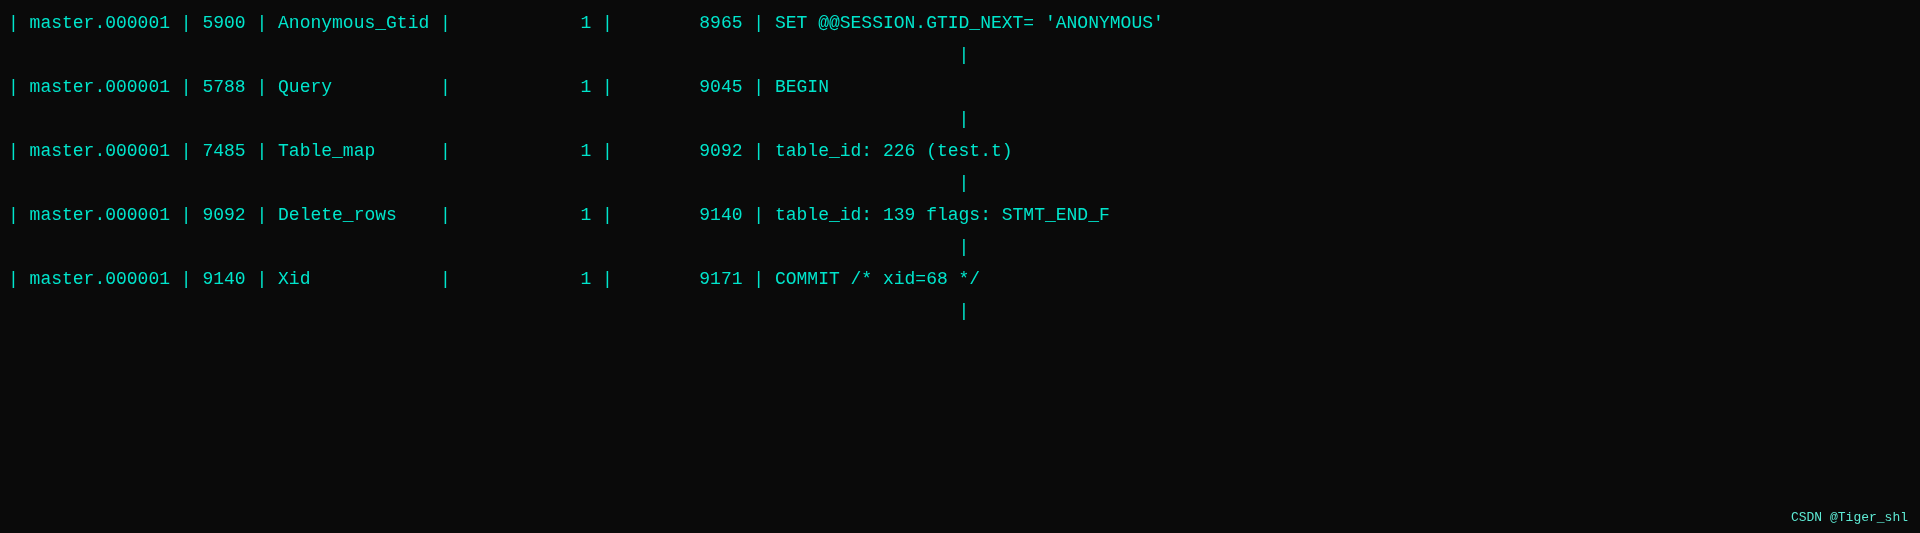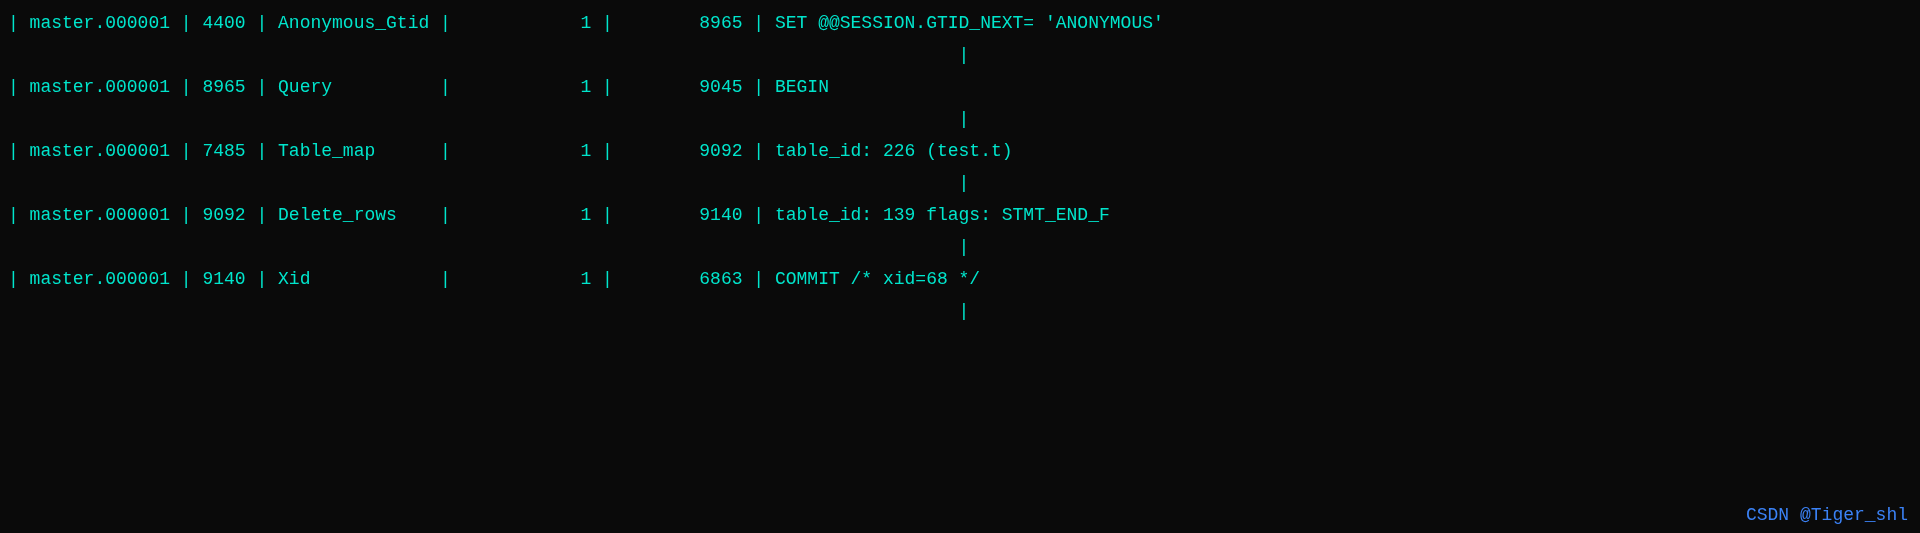--- a/index.html
+++ b/index.html
@@ -24,39 +24,39 @@
       height: 100%;
       padding: 0;
       overflow: hidden;
       position: relative;
     }
 
     .watermark {
       position: absolute;
       bottom: 8px;
       right: 12px;
-      color: #3b82f6;
-      font-size: 18px;
+      color: #5eead4;
+      font-size: 13px;
       font-family: 'Courier New', Courier, monospace;
     }
 
     .content-area {
       padding: 0 0 0 0;
     }
   </style>
 </head>
 <body>
 
 <div class="terminal-container">
   <div class="content-area" id="log-output">
-  <div style="display: block; white-space: pre; color: rgb(0, 229, 204); font-family: &quot;Courier New&quot;, Courier, monospace; font-size: 18px; line-height: 1; padding: 14px 0px 14px 8px;">| master.000001 | 4400 | Anonymous_Gtid |            1 |        8965 | SET @@SESSION.GTID_NEXT= 'ANONYMOUS'</div>
+  <div style="display: block; white-space: pre; color: rgb(0, 229, 204); font-family: &quot;Courier New&quot;, Courier, monospace; font-size: 18px; line-height: 1; padding: 14px 0px 14px 8px;">| master.000001 | 5900 | Anonymous_Gtid |            1 |        8965 | SET @@SESSION.GTID_NEXT= 'ANONYMOUS'</div>
       <div style="display: block; white-space: pre; color: rgb(0, 229, 204); font-family: &quot;Courier New&quot;, Courier, monospace; font-size: 18px; line-height: 1; padding: 0px 0px 0px 8px; height: 18px;">                                                                                        |</div>
-      <div style="display: block; white-space: pre; color: rgb(0, 229, 204); font-family: &quot;Courier New&quot;, Courier, monospace; font-size: 18px; line-height: 1; padding: 14px 0px 14px 8px;">| master.000001 | 8965 | Query          |            1 |        9045 | BEGIN</div>
+      <div style="display: block; white-space: pre; color: rgb(0, 229, 204); font-family: &quot;Courier New&quot;, Courier, monospace; font-size: 18px; line-height: 1; padding: 14px 0px 14px 8px;">| master.000001 | 5788 | Query          |            1 |        9045 | BEGIN</div>
       <div style="display: block; white-space: pre; color: rgb(0, 229, 204); font-family: &quot;Courier New&quot;, Courier, monospace; font-size: 18px; line-height: 1; padding: 0px 0px 0px 8px; height: 18px;">                                                                                        |</div>
       <div style="display: block; white-space: pre; color: rgb(0, 229, 204); font-family: &quot;Courier New&quot;, Courier, monospace; font-size: 18px; line-height: 1; padding: 14px 0px 14px 8px;">| master.000001 | 7485 | Table_map      |            1 |        9092 | table_id: 226 (test.t)</div>
       <div style="display: block; white-space: pre; color: rgb(0, 229, 204); font-family: &quot;Courier New&quot;, Courier, monospace; font-size: 18px; line-height: 1; padding: 0px 0px 0px 8px; height: 18px;">                                                                                        |</div>
       <div style="display: block; white-space: pre; color: rgb(0, 229, 204); font-family: &quot;Courier New&quot;, Courier, monospace; font-size: 18px; line-height: 1; padding: 14px 0px 14px 8px;">| master.000001 | 9092 | Delete_rows    |            1 |        9140 | table_id: 139 flags: STMT_END_F</div>
       <div style="display: block; white-space: pre; color: rgb(0, 229, 204); font-family: &quot;Courier New&quot;, Courier, monospace; font-size: 18px; line-height: 1; padding: 0px 0px 0px 8px; height: 18px;">                                                                                        |</div>
-      <div style="display: block; white-space: pre; color: rgb(0, 229, 204); font-family: &quot;Courier New&quot;, Courier, monospace; font-size: 18px; line-height: 1; padding: 14px 0px 14px 8px;">| master.000001 | 9140 | Xid            |            1 |        6863 | COMMIT /* xid=68 */</div>
+      <div style="display: block; white-space: pre; color: rgb(0, 229, 204); font-family: &quot;Courier New&quot;, Courier, monospace; font-size: 18px; line-height: 1; padding: 14px 0px 14px 8px;">| master.000001 | 9140 | Xid            |            1 |        9171 | COMMIT /* xid=68 */</div>
       <div style="display: block; white-space: pre; color: rgb(0, 229, 204); font-family: &quot;Courier New&quot;, Courier, monospace; font-size: 18px; line-height: 1; padding: 0px 0px 0px 8px; height: 18px;">                                                                                        |</div>
     </div>
   <div class="watermark">CSDN @Tiger_shl</div>
 </div>
 
 </body></html>

